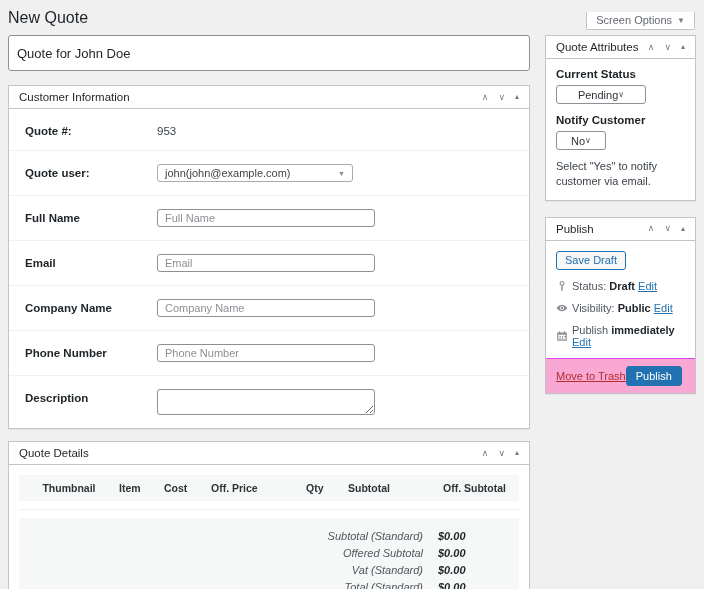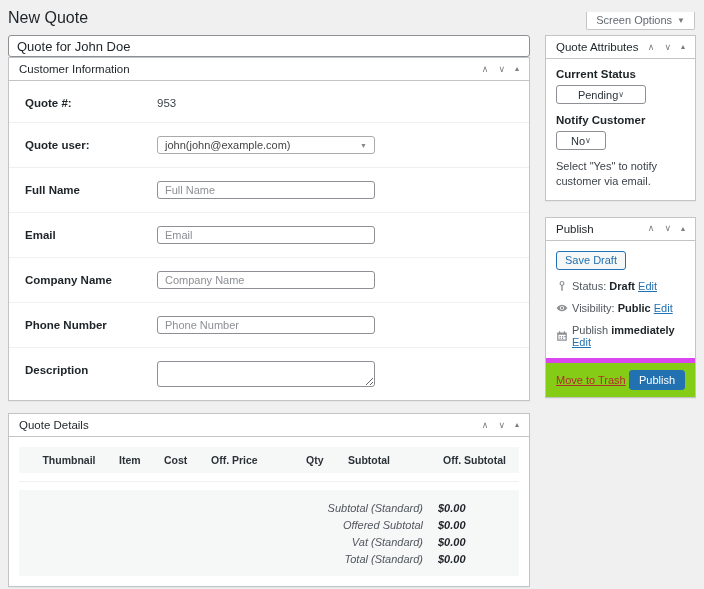--- a/index.html
+++ b/index.html
@@ -26,24 +26,24 @@
   .screen-options .caret { font-size: 8px; color: #787c82; }
 
   h1.page-title { font-size: 16px; font-weight: 400; color: #1d2327; padding: 9px 0 8px; }
 
   .columns { display: flex; gap: 15px; align-items: flex-start; }
   .col-main { width: 522px; }
   .col-side { width: 153px; }
 
   
   .title-input {
-    width: 522px; height: 22px; background: #fff;
+    width: 522px; height: 36px; background: #fff;
     border: 1px solid #8c8f94; border-radius: 3px;
     font-size: 13px; color: #1d2327; padding: 0 8px;
-    font-family: inherit; outline: none; 
+    font-family: inherit; outline: none; margin-bottom: 14px;
   }
 
   
   .postbox {
     background: #fff; border: 1px solid #c3c4c7;
     box-shadow: 0 1px 1px rgba(0,0,0,.04);
     margin-bottom: 12px;
   }
   .postbox-header {
     display: flex; justify-content: space-between; align-items: center;
@@ -63,21 +63,21 @@
   .ci-label { width: 132px; flex: none; font-size: 11.5px; font-weight: 700; color: #1d2327; padding-top: 3px; }
   .ci-value { font-size: 11.5px; color: #3c434a; padding-top: 3px; }
   .text-input {
     width: 218px; height: 18px; border: 1px solid #8c8f94; border-radius: 3px;
     font-size: 11px; color: #2c3338; padding: 0 7px; font-family: inherit; outline: none;
     background: #fff;
   }
   .text-input::placeholder { color: #8c8f94; opacity: 1; }
   textarea.text-input { height: 26px; resize: both; padding-top: 2px; }
   .select2 {
-    width: 218px; height: 18px; border: 1px solid #aaa; border-radius: 3px;
+    width: 196px; height: 18px; border: 1px solid #aaa; border-radius: 3px;
     background: #fff; display: flex; align-items: center; justify-content: space-between;
     font-size: 11px; color: #444; padding: 0 7px; cursor: pointer;
   }
   .select2 .arrow { font-size: 7px; color: #888; }
 
   
   .qd-body { padding: 10px; }
   .qd-headband {
     background: #f6f7f7; height: 26px; display: flex; align-items: center;
     font-size: 10.5px; font-weight: 700; color: #2c3338;
@@ -125,22 +125,22 @@
   .side-help { font-size: 11px; color: #3c434a; line-height: 1.35; }
 
   
   .pub-body { padding: 10px; }
   .misc-row { display: flex; align-items: center; gap: 4px; margin-top: 10px; font-size: 11px; color: #50575e; }
   .misc-row .val { font-weight: 700; color: #1d2327; }
   .misc-row a, .edit-link { color: #2271b1; text-decoration: underline; cursor: pointer; }
   .micon { width: 12px; height: 12px; flex: none; display: inline-flex; }
   .micon svg { width: 12px; height: 12px; fill: #8c8f94; }
   .pub-footer {
-    background: #84cc16; border-top: 5px solid #d946ef;
-    display: flex; justify-content: space-between; align-items: center;
+    background: #f9a8d4; border-top: 1px solid #d946ef;
+    display: flex; align-items: center;
     padding: 7px 10px;
   }
   .trash-link { color: #b32d2e; font-size: 11px; text-decoration: underline; cursor: pointer; }
 
   .mb16 { margin-bottom: 16px; }
 </style>
 </head>
 <body>
 
 <div class="wrap">

